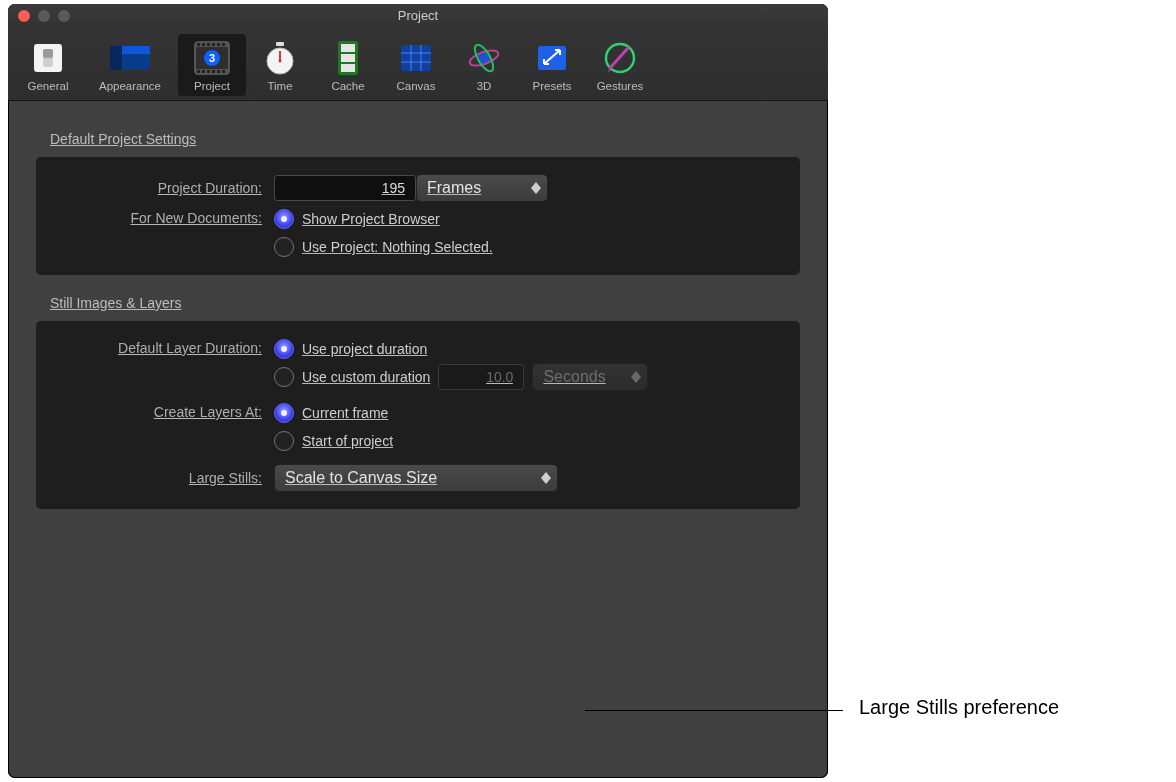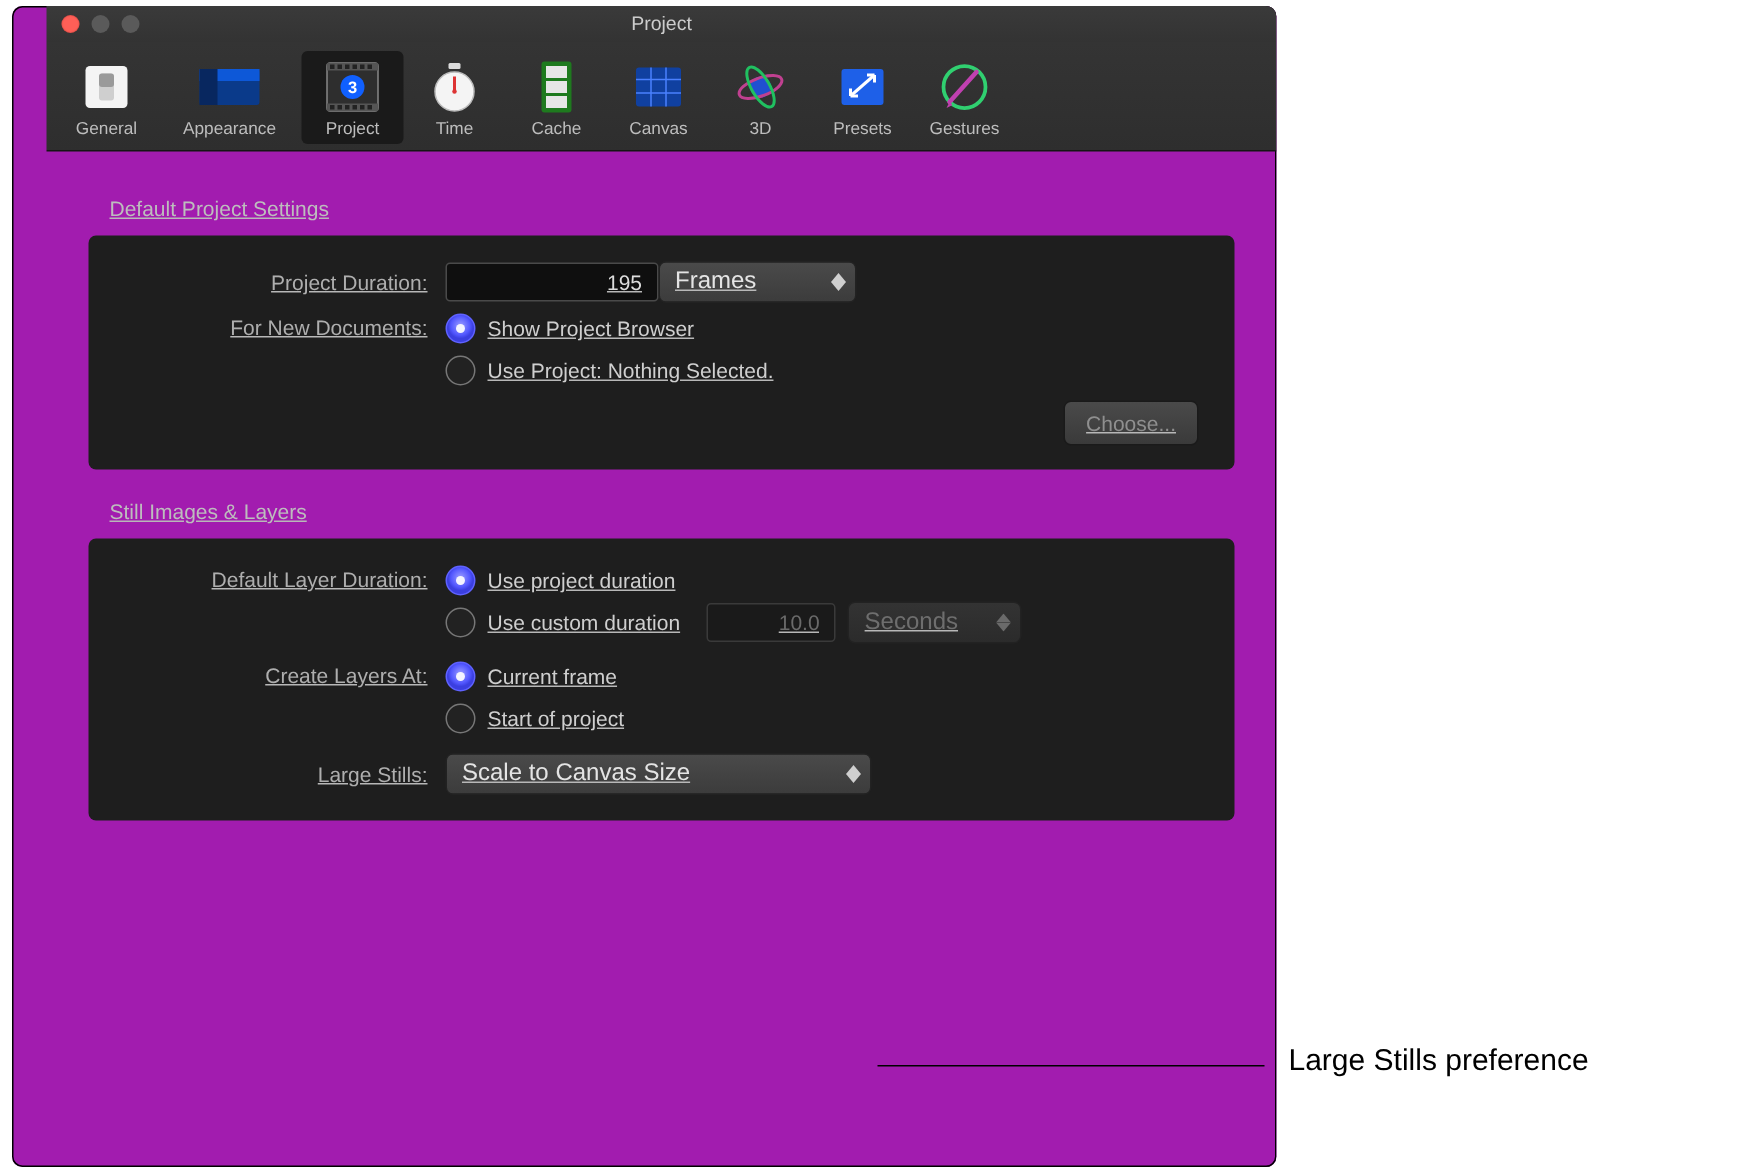--- a/index.html
+++ b/index.html
@@ -10,26 +10,25 @@
     width: 1176px;
     height: 782px;
     position: relative;
   }
   .window {
     position: absolute;
     left: 8px;
     top: 4px;
     width: 820px;
     height: 774px;
-    background: #a21caf;
+    background: #404040;
     border-radius: 7px;
     color: #b8b8b8;
     box-shadow: 0 0 0 1px #000 inset;
     overflow: hidden;
-    padding-left: 23px;
   }
   .titlebar {
     height: 24px;
     position: relative;
     text-align: center;
     line-height: 24px;
     font-size: 13px;
     color: #ccc;
     background: linear-gradient(#3a3a3a,#333);
   }
@@ -404,41 +403,36 @@
             <span class="radio on"></span>
             <span>Show Project Browser</span>
           </label>
           <label class="radio-row">
             <span class="radio"></span>
             <span>Use Project: Nothing Selected.</span>
           </label>
         </div>
       </div>
 
-      <div class="right-align">
-        <div class="btn">
-          <span>Choose...</span>
-        </div>
-      </div>
     </div>
 
     <div class="section-title">Still Images &amp; Layers</div>
     <div class="section-body">
 
       <div class="row" style="align-items:flex-start">
         <div class="row-label" style="padding-top:5px">Default Layer Duration:</div>
         <div>
           <label class="radio-row">
             <span class="radio on"></span>
             <span>Use project duration</span>
           </label>
           <label class="radio-row">
             <span class="radio"></span>
             <span>Use custom duration</span>
-            <input class="num-input disabled" style="width: 64px; margin-left: 10px;" disabled="" value="10.0">
+            <input class="num-input disabled" style="width: 64px; " disabled="" value="10.0">
             <div class="popup disabled" style="min-width:100px">
               <span>Seconds</span>
               <span class="updown dis">
                 <svg width="10" height="6">
                     <path d="M0 6 L5 0 L10 6 Z" fill="currentColor"></path>
                   </svg>
                 <svg width="10" height="6">
                     <path d="M0 0 L5 6 L10 0 Z" fill="currentColor"></path>
                   </svg>
               </span>

